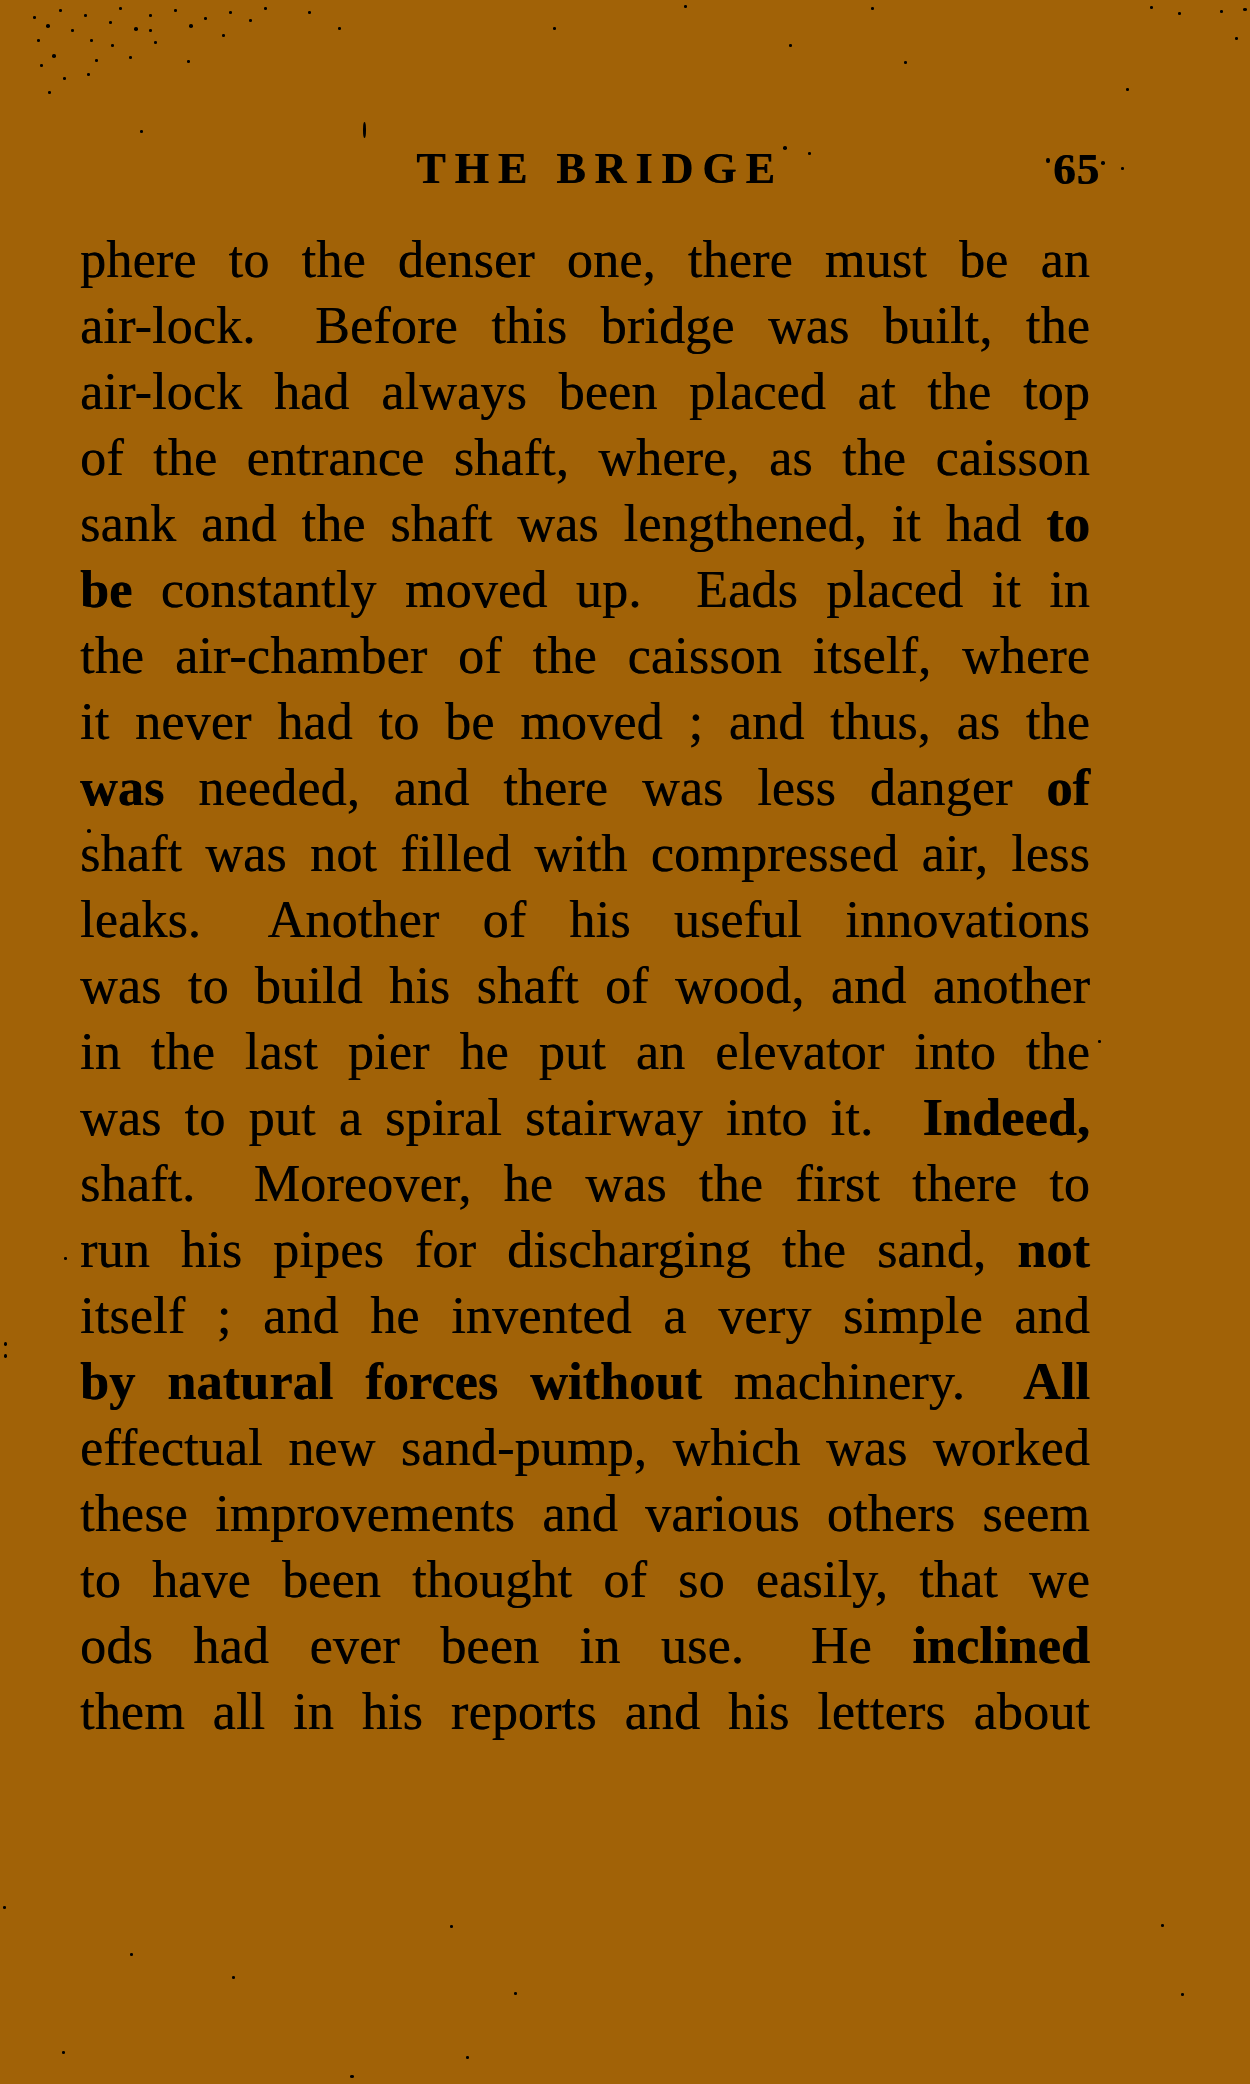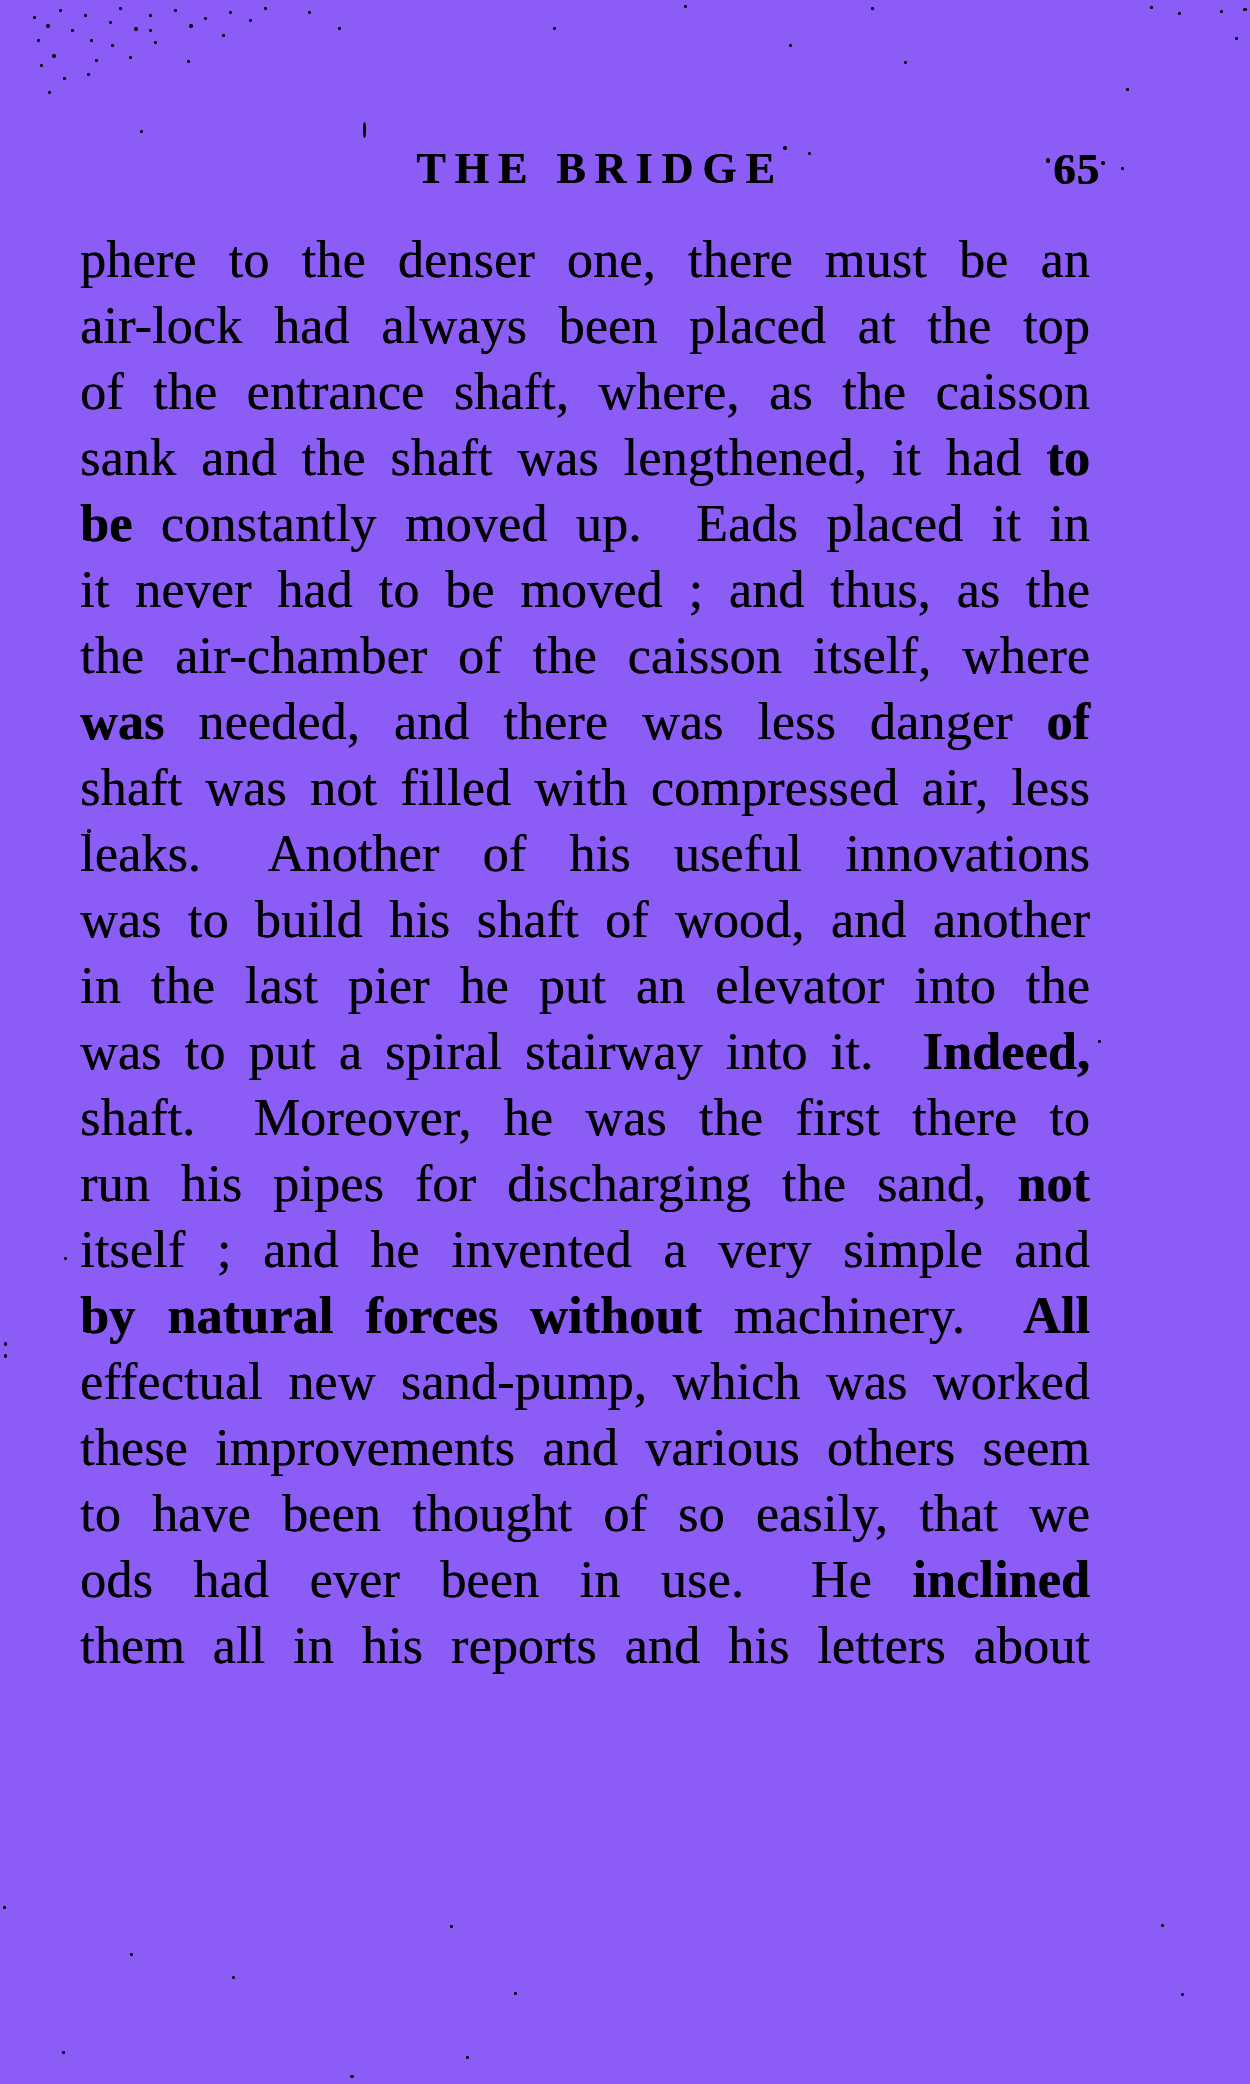--- a/index.html
+++ b/index.html
@@ -11,21 +11,21 @@
     width: 1250px;
     height: 2084px;
     position: relative;
     overflow: hidden;
     font-family: "Liberation Serif", "DejaVu Serif", serif;
     color: #000;
   }
   .scan-page {
     position: absolute;
     inset: 0;
-    background: #8b5cf6;
+    background: #a16207;
   }
   
   .running-header-title {
     position: absolute;
     top: 147px;
     left: 80px;
     width: 1010px;
     text-align: center;
     transform: translateX(15px);
     font-size: 44px;
@@ -83,26 +83,27 @@
 <body>
 
 <div class="scan-page">
 
   <div class="running-header-title">THE BRIDGE</div>
 
   <div class="page-number">65</div>
 
   <div class="text-block">
       <div class="line"><span>phere to the denser one, there must be an</span></div>
+      <div class="line"><span>air-lock.  Before this bridge was built, the</span></div>
       <div class="line"><span>air-lock had always been placed at the top</span></div>
       <div class="line"><span>of the entrance shaft, where, as the caisson</span></div>
       <div class="line"><span>sank and the shaft was lengthened, it had </span><span class="ink">to</span></div>
       <div class="line"><span class="ink">be</span><span> constantly moved up.  Eads placed it in</span></div>
+      <div class="line"><span>the air-chamber of the caisson itself, where</span></div>
       <div class="line"><span>it never had to be moved ; and thus, as the</span></div>
-      <div class="line"><span>the air-chamber of the caisson itself, where</span></div>
       <div class="line"><span class="ink">was</span><span> needed, and there was less danger </span><span class="ink">of</span></div>
       <div class="line"><span>shaft was not filled with compressed air, less</span></div>
       <div class="line"><span>leaks.  Another of his useful innovations</span></div>
       <div class="line"><span>was to build his shaft of wood, and another</span></div>
       <div class="line"><span>in the last pier he put an elevator into the</span></div>
       <div class="line"><span>was to put a spiral stairway into it.  </span><span class="ink">Indeed,</span></div>
       <div class="line"><span>shaft.  Moreover, he was the first there to</span></div>
       <div class="line"><span>run his pipes for discharging the sand, </span><span class="ink">not</span></div>
       <div class="line"><span>itself ; and he invented a very simple and</span></div>
       <div class="line"><span class="ink">by natural forces without</span><span> machinery.  </span><span class="ink">All</span></div>

